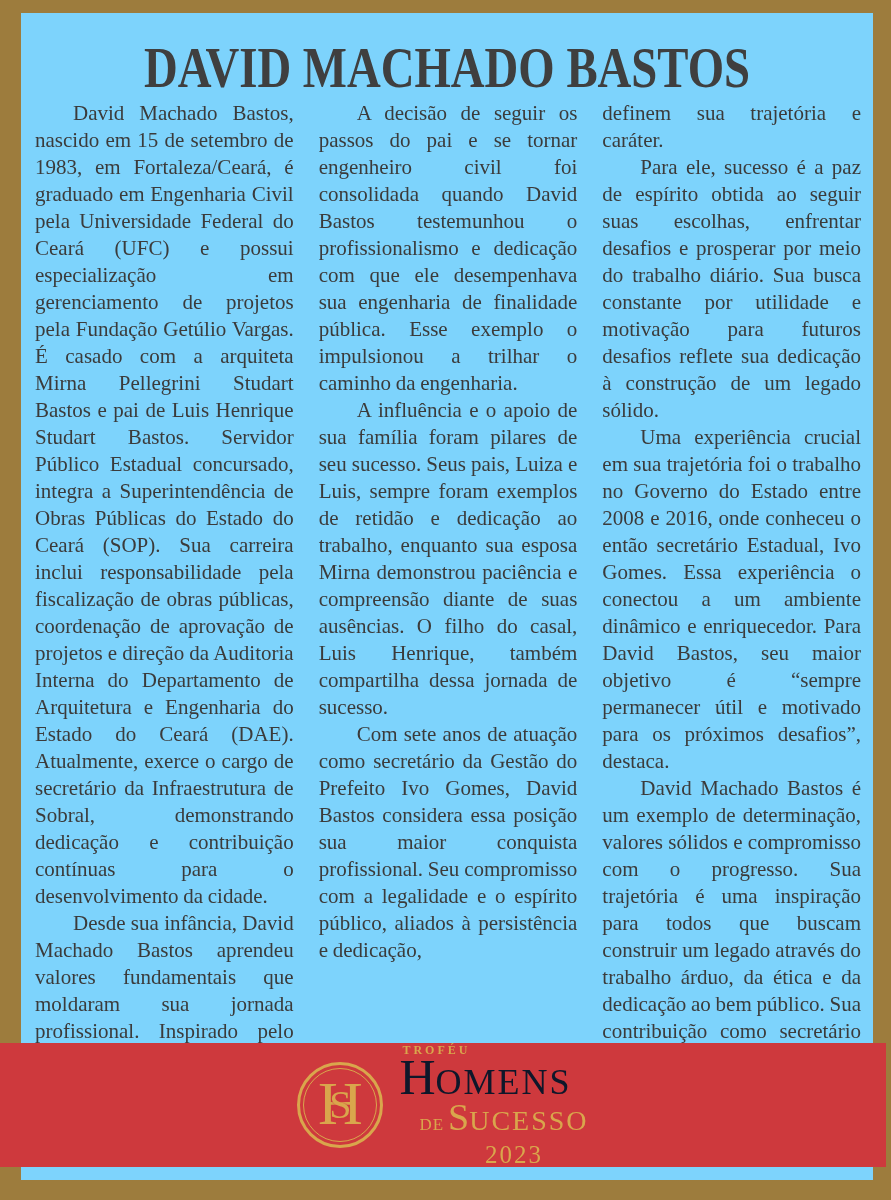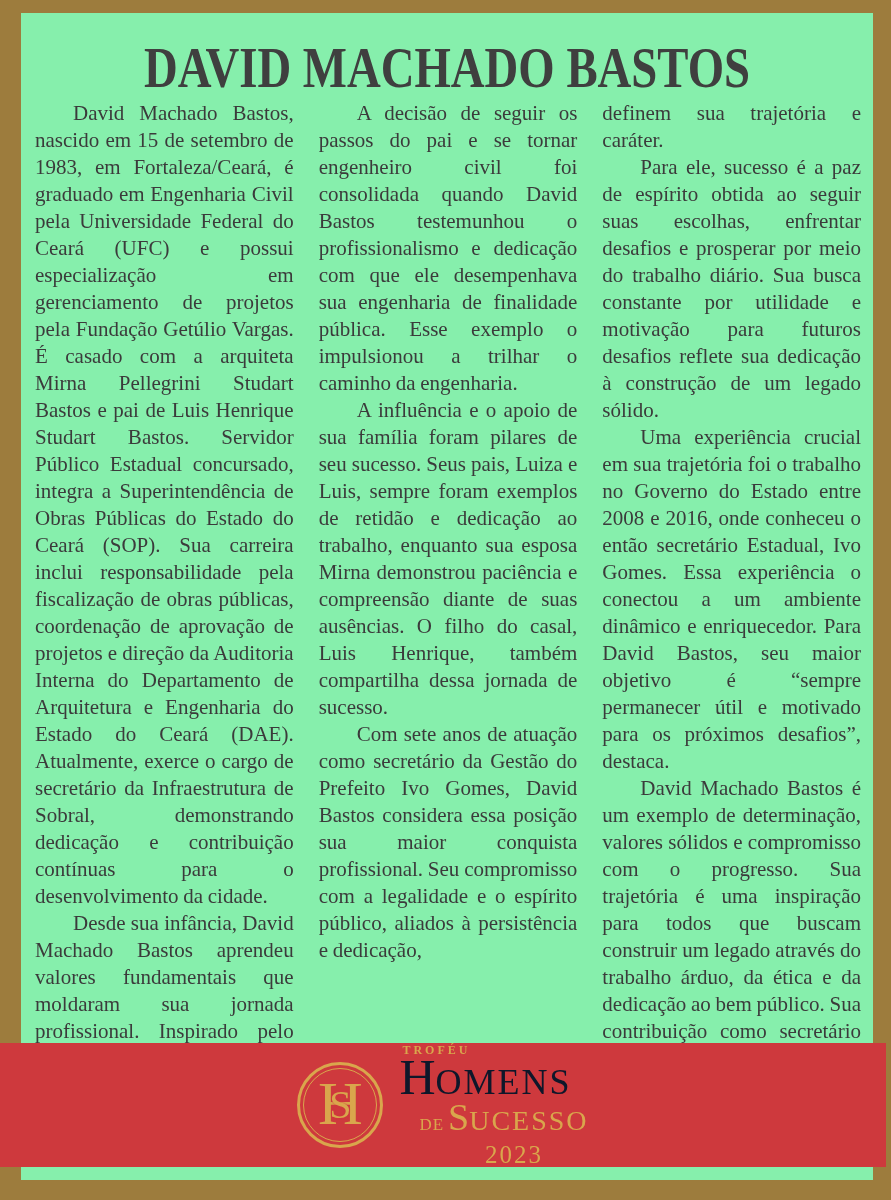--- a/index.html
+++ b/index.html
@@ -9,21 +9,21 @@
     position: relative;
     width: 891px;
     height: 1200px;
     background: #9d7c3d;           
     overflow: hidden;
   }
 
   .sheet {
     position: absolute;
     left: 21px; top: 13px; right: 18px; bottom: 20px;
-    background: #86efac;
+    background: #7dd3fc;
   }
 
   .page-title {
     position: absolute;
     left: 0; right: 0; top: 22px;
     margin: 0;
     text-align: center;
     white-space: nowrap;
     font-family: "Liberation Serif", serif;
     font-weight: 700;

